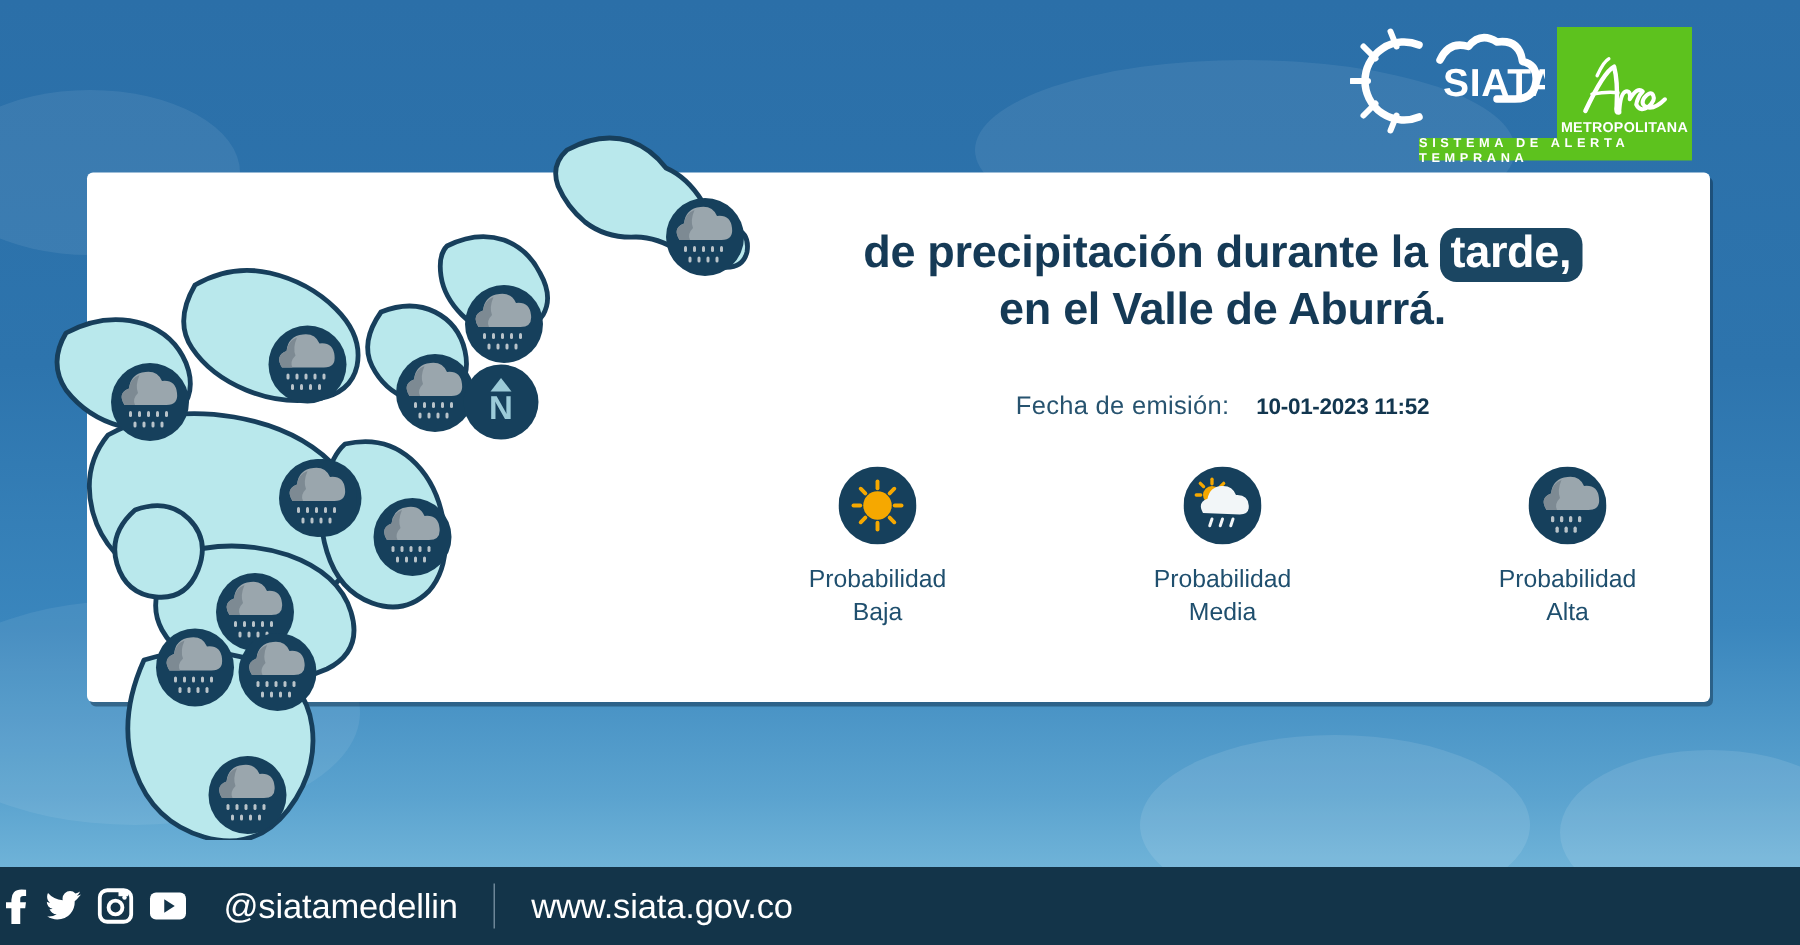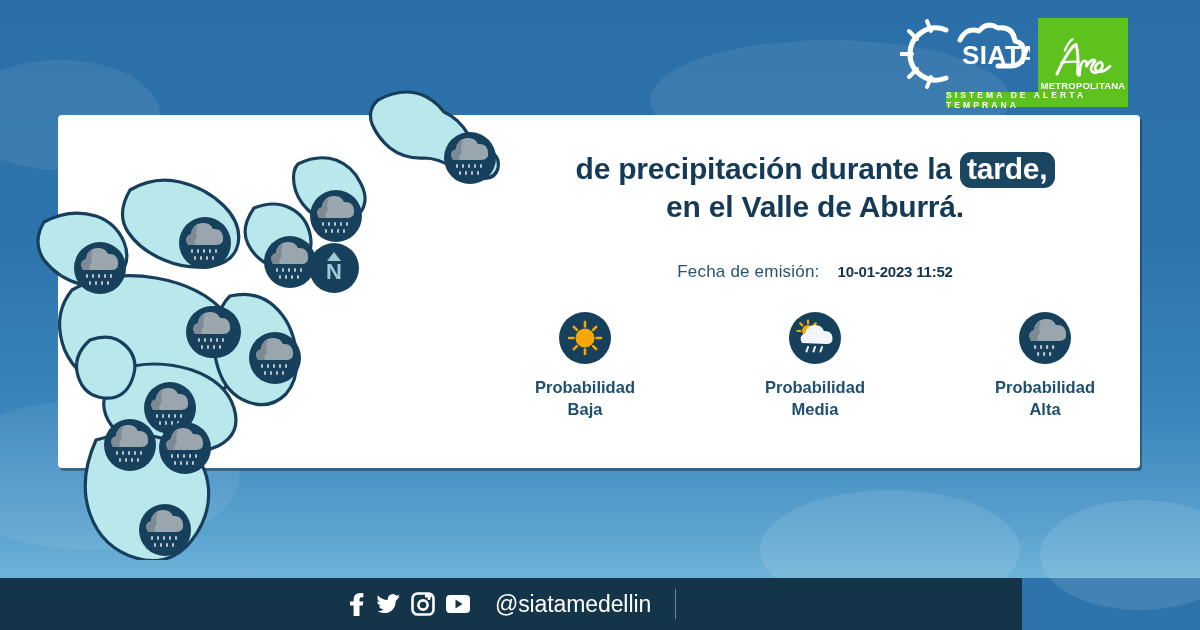--- a/index.html
+++ b/index.html
@@ -44,21 +44,21 @@
   }
   .fecha-row {
     margin-top:17px; color:#1f4f6e; font-size:17px;
     display:flex; justify-content:center; align-items:baseline; gap:18px;
   }
   .fecha-label { font-weight:400; letter-spacing:0.2px; color:#27536f; }
   .fecha-value { font-weight:bold; font-size:15px; color:#12364f; letter-spacing:-0.2px;margin-top:20px; }
 
   
   .legend { margin-top:30px; display:flex; justify-content:center; gap:80px; }
-  .legend-item { width:150px; display:flex; flex-direction:column; align-items:center;font-weight:bold; }
+  .legend-item { width:150px; display:flex; flex-direction:column; align-items:center; }
   .legend-icon { width:52px; height:52px; }
   .legend-label {
     margin-top:12px; color:#1f4f6e; font-size:16.5px; line-height:1.35;
     white-space:pre-line; text-align:center;
   }
 
   
   .logos { position:absolute; right:72px; top:18px; display:flex; align-items:flex-start; gap:8px; }
   .siata-mark { width:130px; height:72px; }
   .am-logo {
@@ -70,22 +70,22 @@
   .am-sub1 { color:#fff; font-size:9.5px; font-weight:bold; letter-spacing:0.2px; line-height:1.05; }
   .am-sub2 { color:#fff; font-size:10.5px; font-weight:bold; line-height:1.15; }
   .alert-bar {
     position:absolute; right:72px; top:92px; width:182px; height:15px; background:#5dc21e;
     color:#ffffff; font-size:8.5px; font-weight:bold; letter-spacing:3.1px;
     display:flex; align-items:center; justify-content:center;
   }
 
   
   .footer {
-    position:absolute; left:0; bottom:0; width:1022px; height:52px;
-    background:#133449; display:flex; align-items:center; justify-content:center; gap:24px;
+    position:absolute; left:0; bottom:0; width:1200px; height:52px;
+    background:#133449; display:flex; align-items:center; gap:24px;
   }
   .social { display:flex; align-items:center; gap:10px; }
   .social svg { display:block; }
   .handle { color:#ffffff; font-size:23px; letter-spacing:-0.1px; }
   .divider { width:1px; height:30px; background:#6d8698; }
   .site { color:#ffffff; font-size:23px; letter-spacing:-0.1px; }
 </style>
 </head>
 <body>
 
@@ -283,15 +283,16 @@
         <path d="M14 2.5h6.5v3H14z" fill="#fff"></path>
         <circle cx="18" cy="6.4" r="1.5" fill="#fff"></circle>
       </svg>
       <svg width="26" height="20" viewBox="0 0 26 20">
         <rect x="1" y="1" width="24" height="18" rx="4" fill="#fff"></rect>
         <path d="M10.5 5.5l7 4.5-7 4.5z" fill="#133449"></path>
       </svg>
     </div>
     <div class="handle">@siatamedellin</div>
     <div class="divider"></div>
+    <div class="site">www.siata.gov.co</div>
   </div>
 
 </div>
 
 </body></html>

